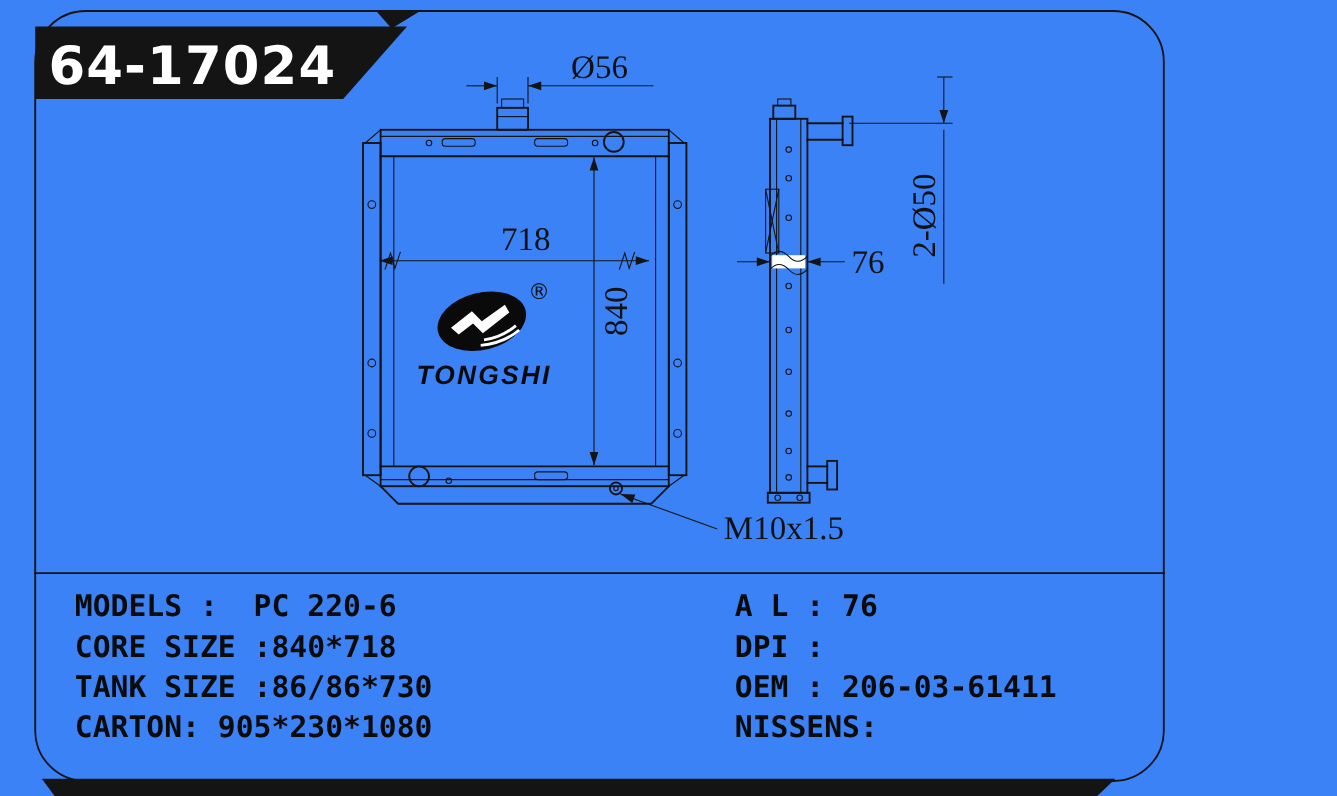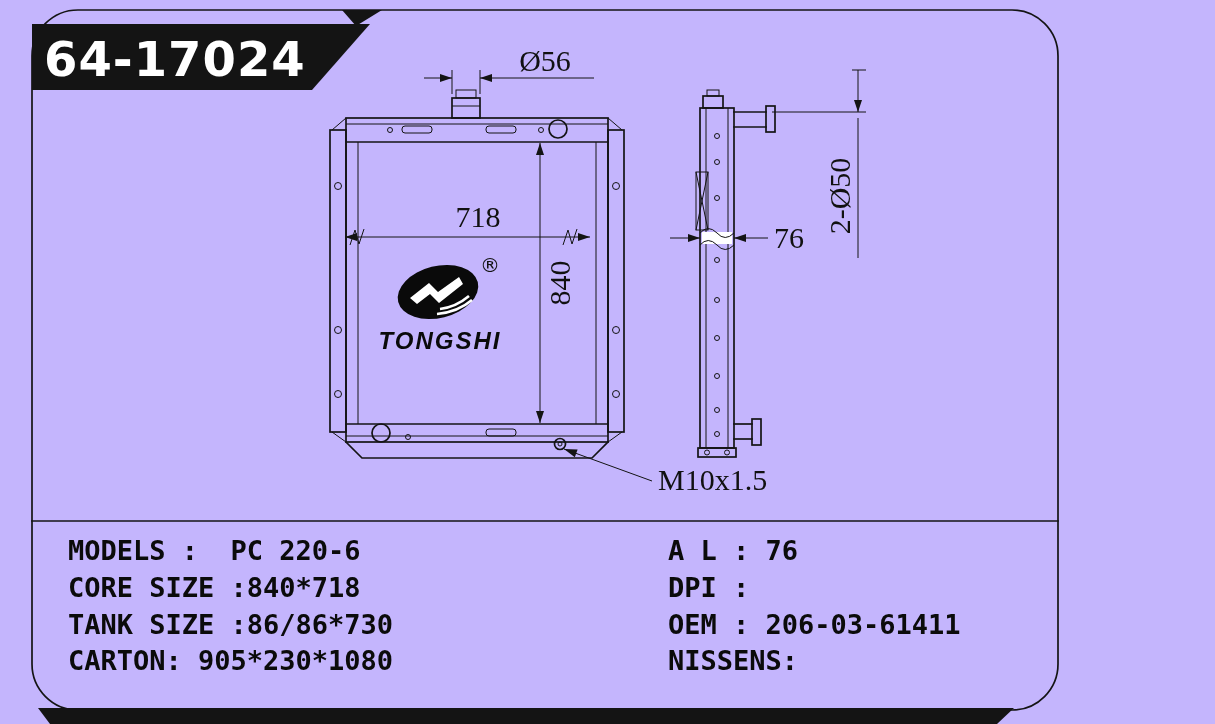--- a/index.html
+++ b/index.html
@@ -1,16 +1,16 @@
 <!DOCTYPE html>
 <html><head>
 <meta charset="utf-8">
 <style>
   html,body{margin:0;padding:0;background:#ffffff;}
-  .page{position:relative;width:1215px;height:724px;background:#c4b5fd;overflow:hidden;
+  .page{position:relative;width:1215px;height:724px;background:#3b82f6;overflow:hidden;
         font-family:"Liberation Sans",sans-serif;}
   svg{position:absolute;left:0;top:0;}
   .ln{stroke:#141414;stroke-width:1.7;fill:none;stroke-linecap:square;}
   .thin{stroke:#141414;stroke-width:1;fill:none;}
   .fillblk{fill:#141414;stroke:none;}
   .dim-text{font-family:"Liberation Serif",serif;font-size:30px;fill:#111;}
   .spec-text text{font-family:"DejaVu Sans Mono","Liberation Mono",monospace;
                   font-size:27px;font-weight:600;fill:#0b0b0b;}
   .banner-text{font-family:"DejaVu Sans","Liberation Sans",sans-serif;
                font-size:48px;font-weight:bold;fill:#ffffff;letter-spacing:1px;}

